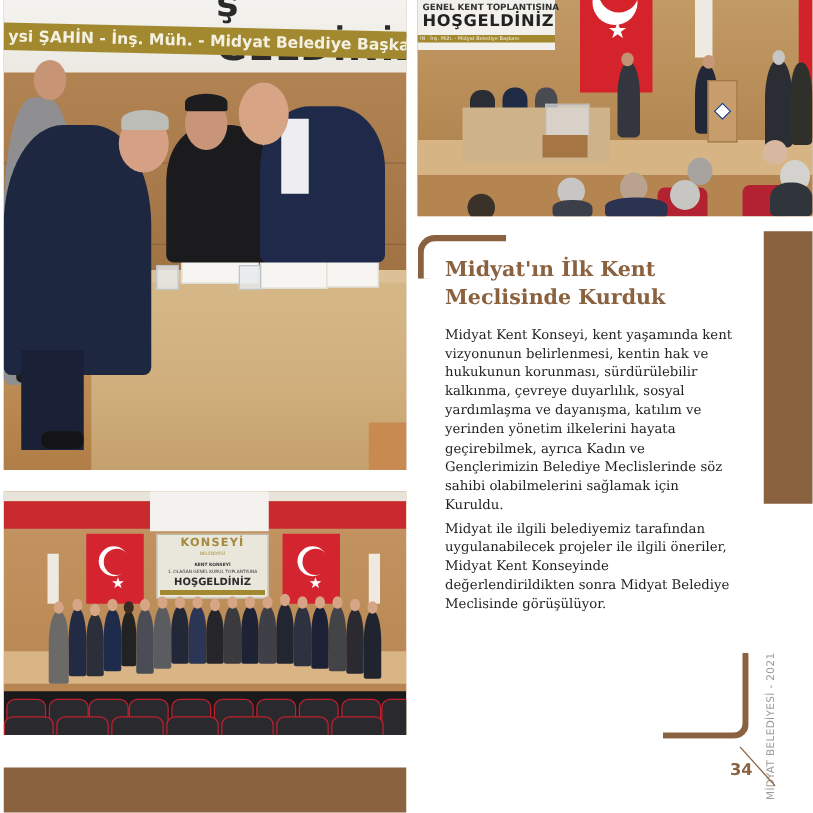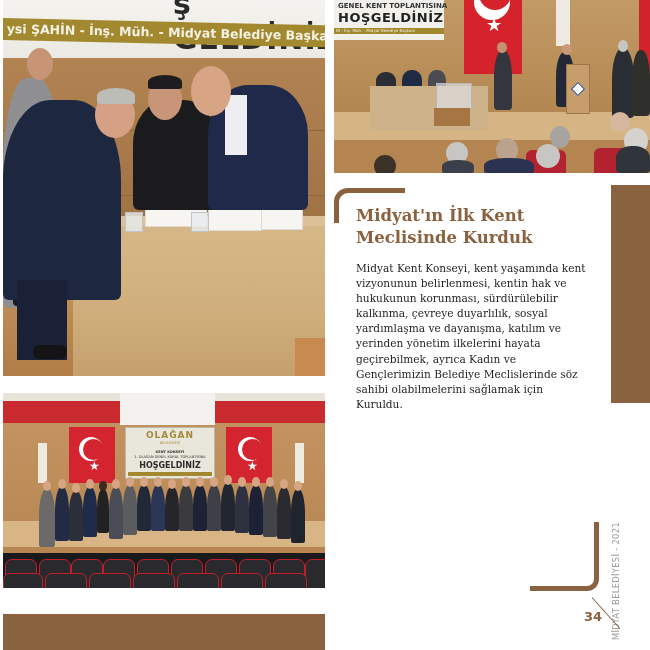--- a/index.html
+++ b/index.html
@@ -195,21 +195,21 @@
   <div class="abs headg" style="left:290px;top:128px;width:24px;height:26px;background:#d4d2ce;"></div>
   <div class="abs dark" style="left:282px;top:146px;width:34px;height:27px;background:#30343b;"></div>
 </div>
 
 <div id="photo3" class="abs">
   <div class="abs ceiling"></div>
   <div class="abs red-band"></div>
   <div class="abs white-screen"></div>
 
   <div class="abs sign">
-    <div class="abs sign-title">OLAĞAN</div>
+    <div class="abs sign-title">KONSEYİ</div>
     <div class="abs sign-sub">BELEDİYESİ</div>
     <div class="abs sign-l1">KENT KONSEYİ</div>
     <div class="abs sign-l2">1. OLAĞAN GENEL KURUL TOPLANTISINA</div>
     <div class="abs sign-l3">HOŞGELDİNİZ</div>
     <div class="abs sign-strip"></div>
   </div>
 
   <div class="abs flag" style="left:66px;">
     <div class="crescent" style="left:10px;top:10px;width:24px;height:24px;"></div>
     <div class="crescent-cut" style="left:14px;top:12px;width:21px;height:21px;background:#d42430;"></div>
@@ -289,19 +289,20 @@
 </div>
 
 <div id="bottom-bar" class="abs brown"></div>
 <div id="side-bar" class="abs brown"></div>
 <div id="bracket-top" class="abs"></div>
 <div id="bracket-bottom" class="abs"></div>
 
 <h1 id="article-title" class="abs" style="margin:0;">Midyat'ın İlk Kent Meclisinde Kurduk</h1>
 <div id="article-body" class="abs">
   <p>Midyat Kent Konseyi, kent yaşamında kent vizyonunun belirlenmesi, kentin hak ve hukukunun korunması, sürdürülebilir kalkınma, çevreye duyarlılık, sosyal yardımlaşma ve dayanışma, katılım ve yerinden yönetim ilkelerini hayata geçirebilmek, ayrıca Kadın ve Gençlerimizin Belediye Meclislerinde söz sahibi olabilmelerini sağlamak için Kuruldu.</p>
+  <p>Midyat ile ilgili belediyemiz tarafından uygulanabilecek projeler ile ilgili öneriler, Midyat Kent Konseyinde değerlendirildikten sonra Midyat Belediye Meclisinde görüşülüyor.</p>
 </div>
 
 <div id="vertical-footer" class="abs">
   <span>MİDYAT BELEDİYESİ - 2021</span>
 </div>
 <div id="page-slash" class="abs"></div>
 <div id="page-number" class="abs">34</div>
 
 </body></html>

